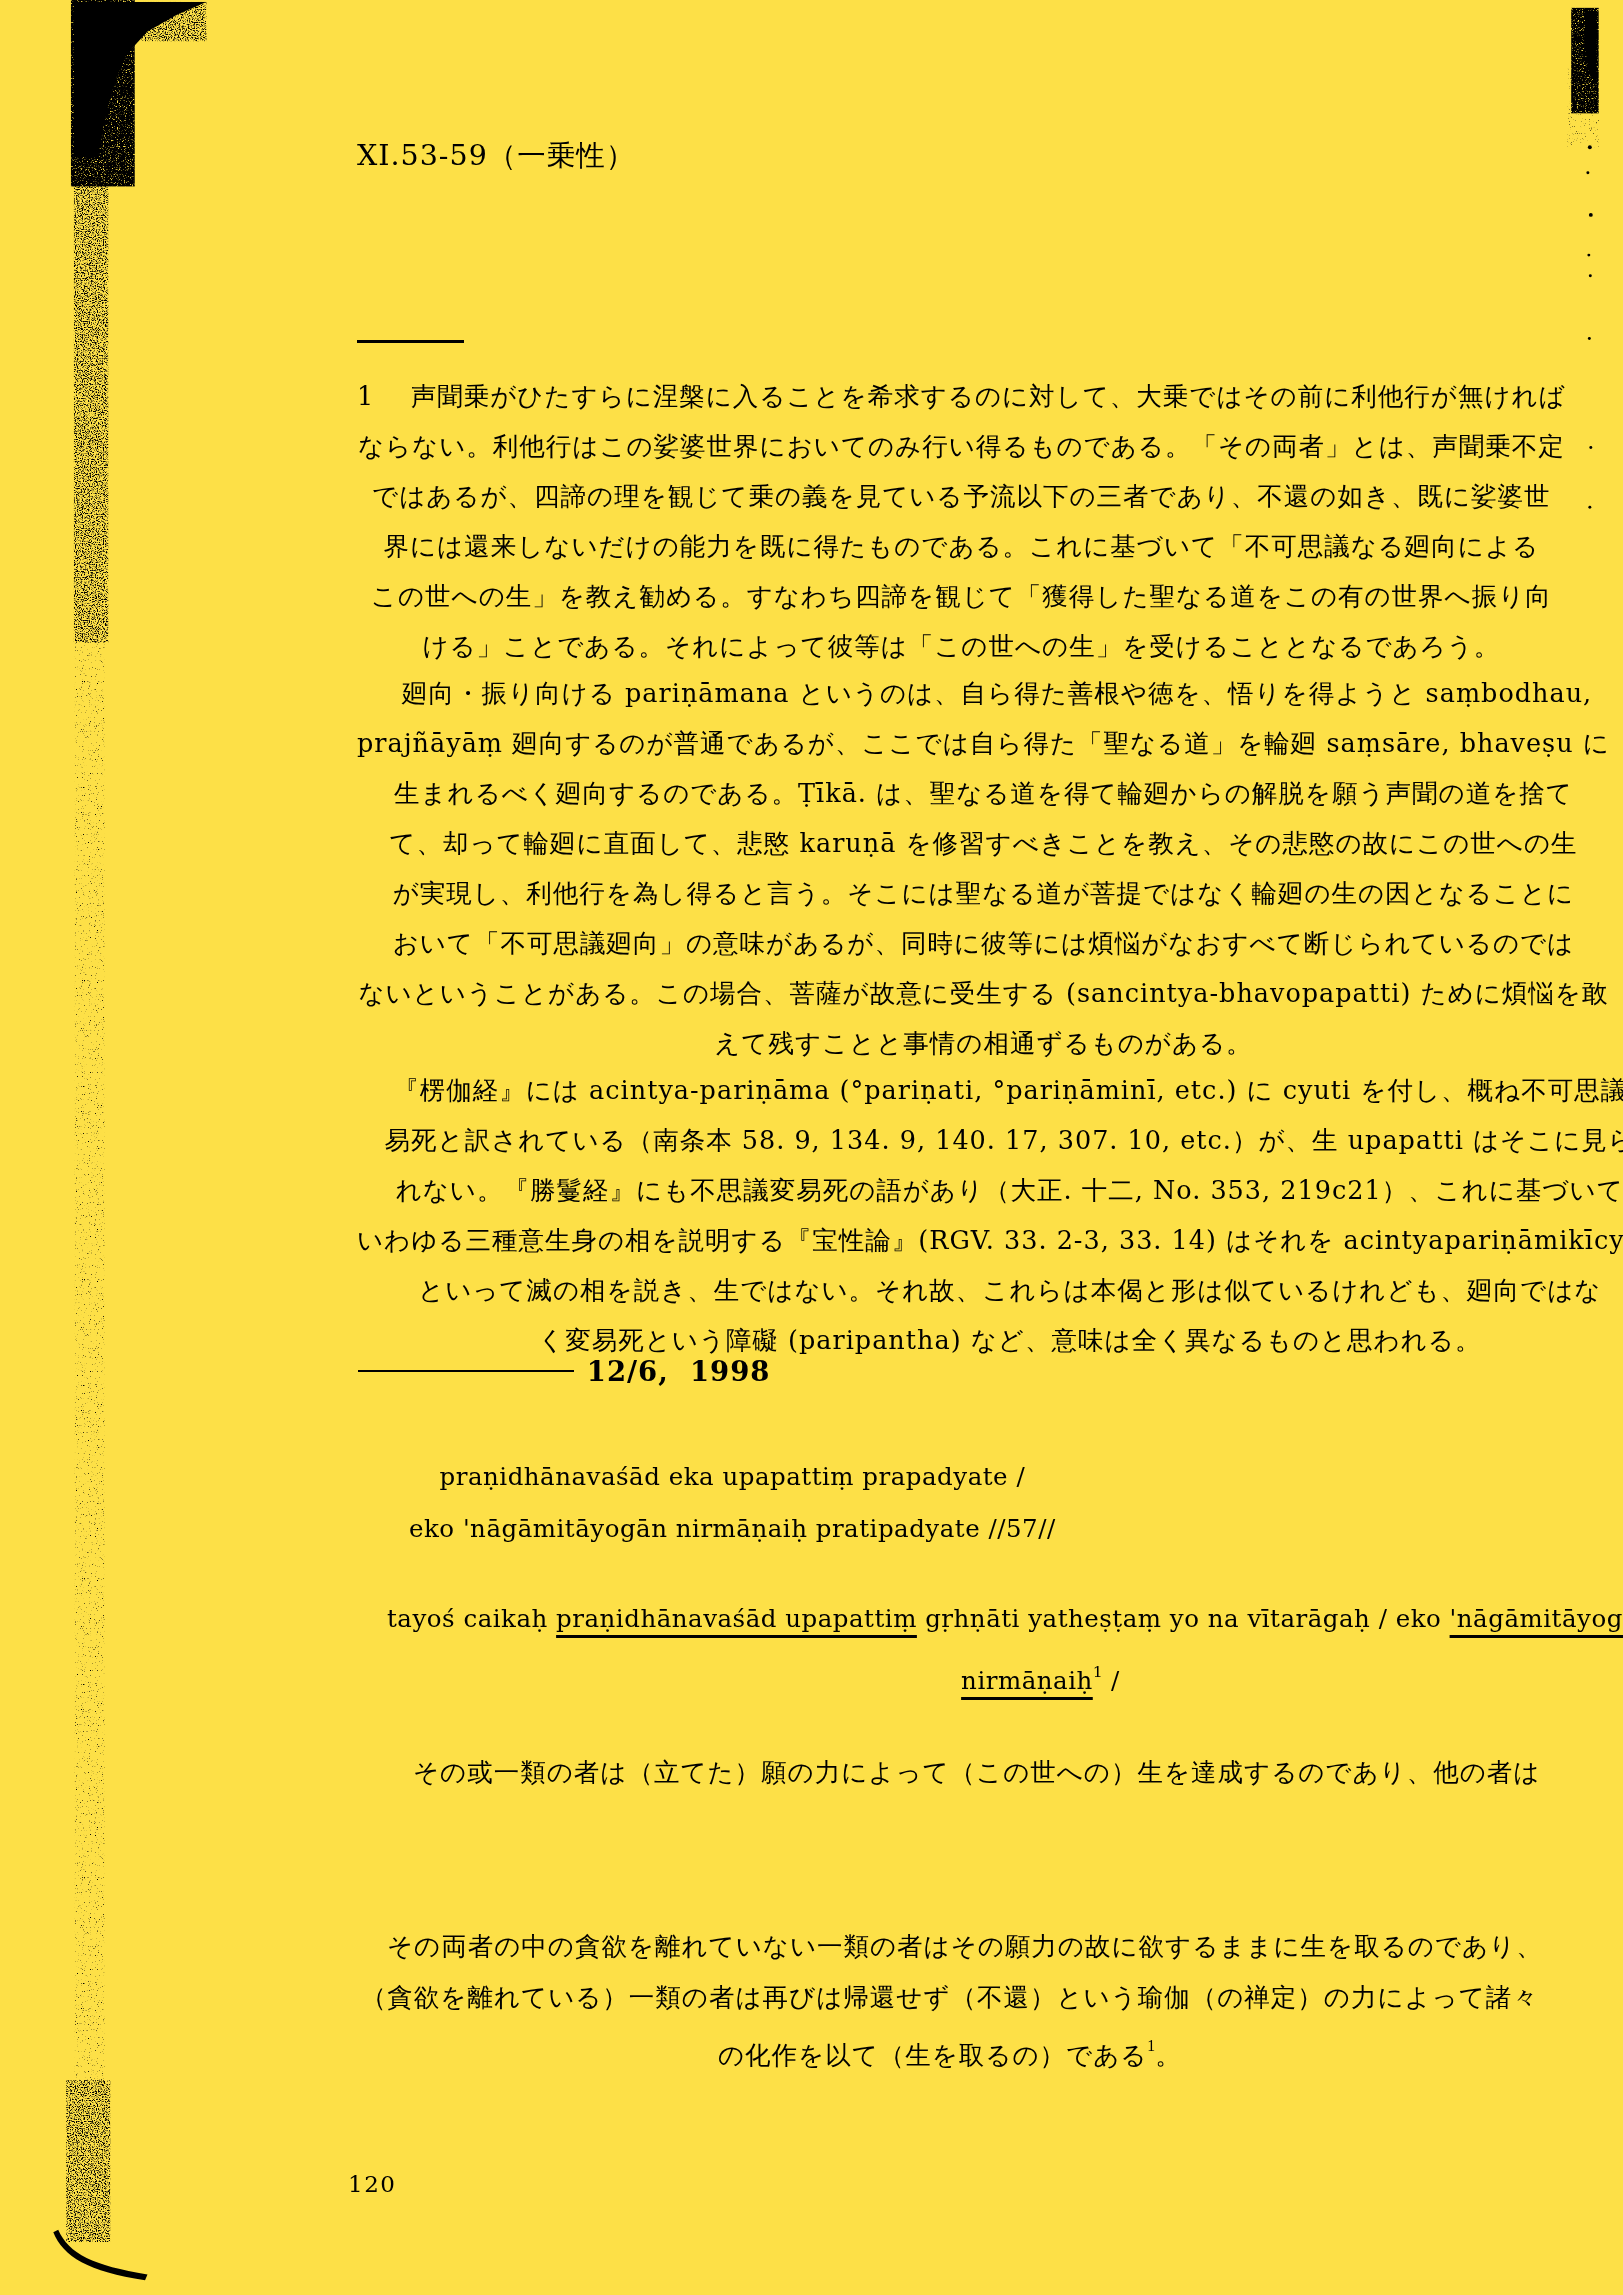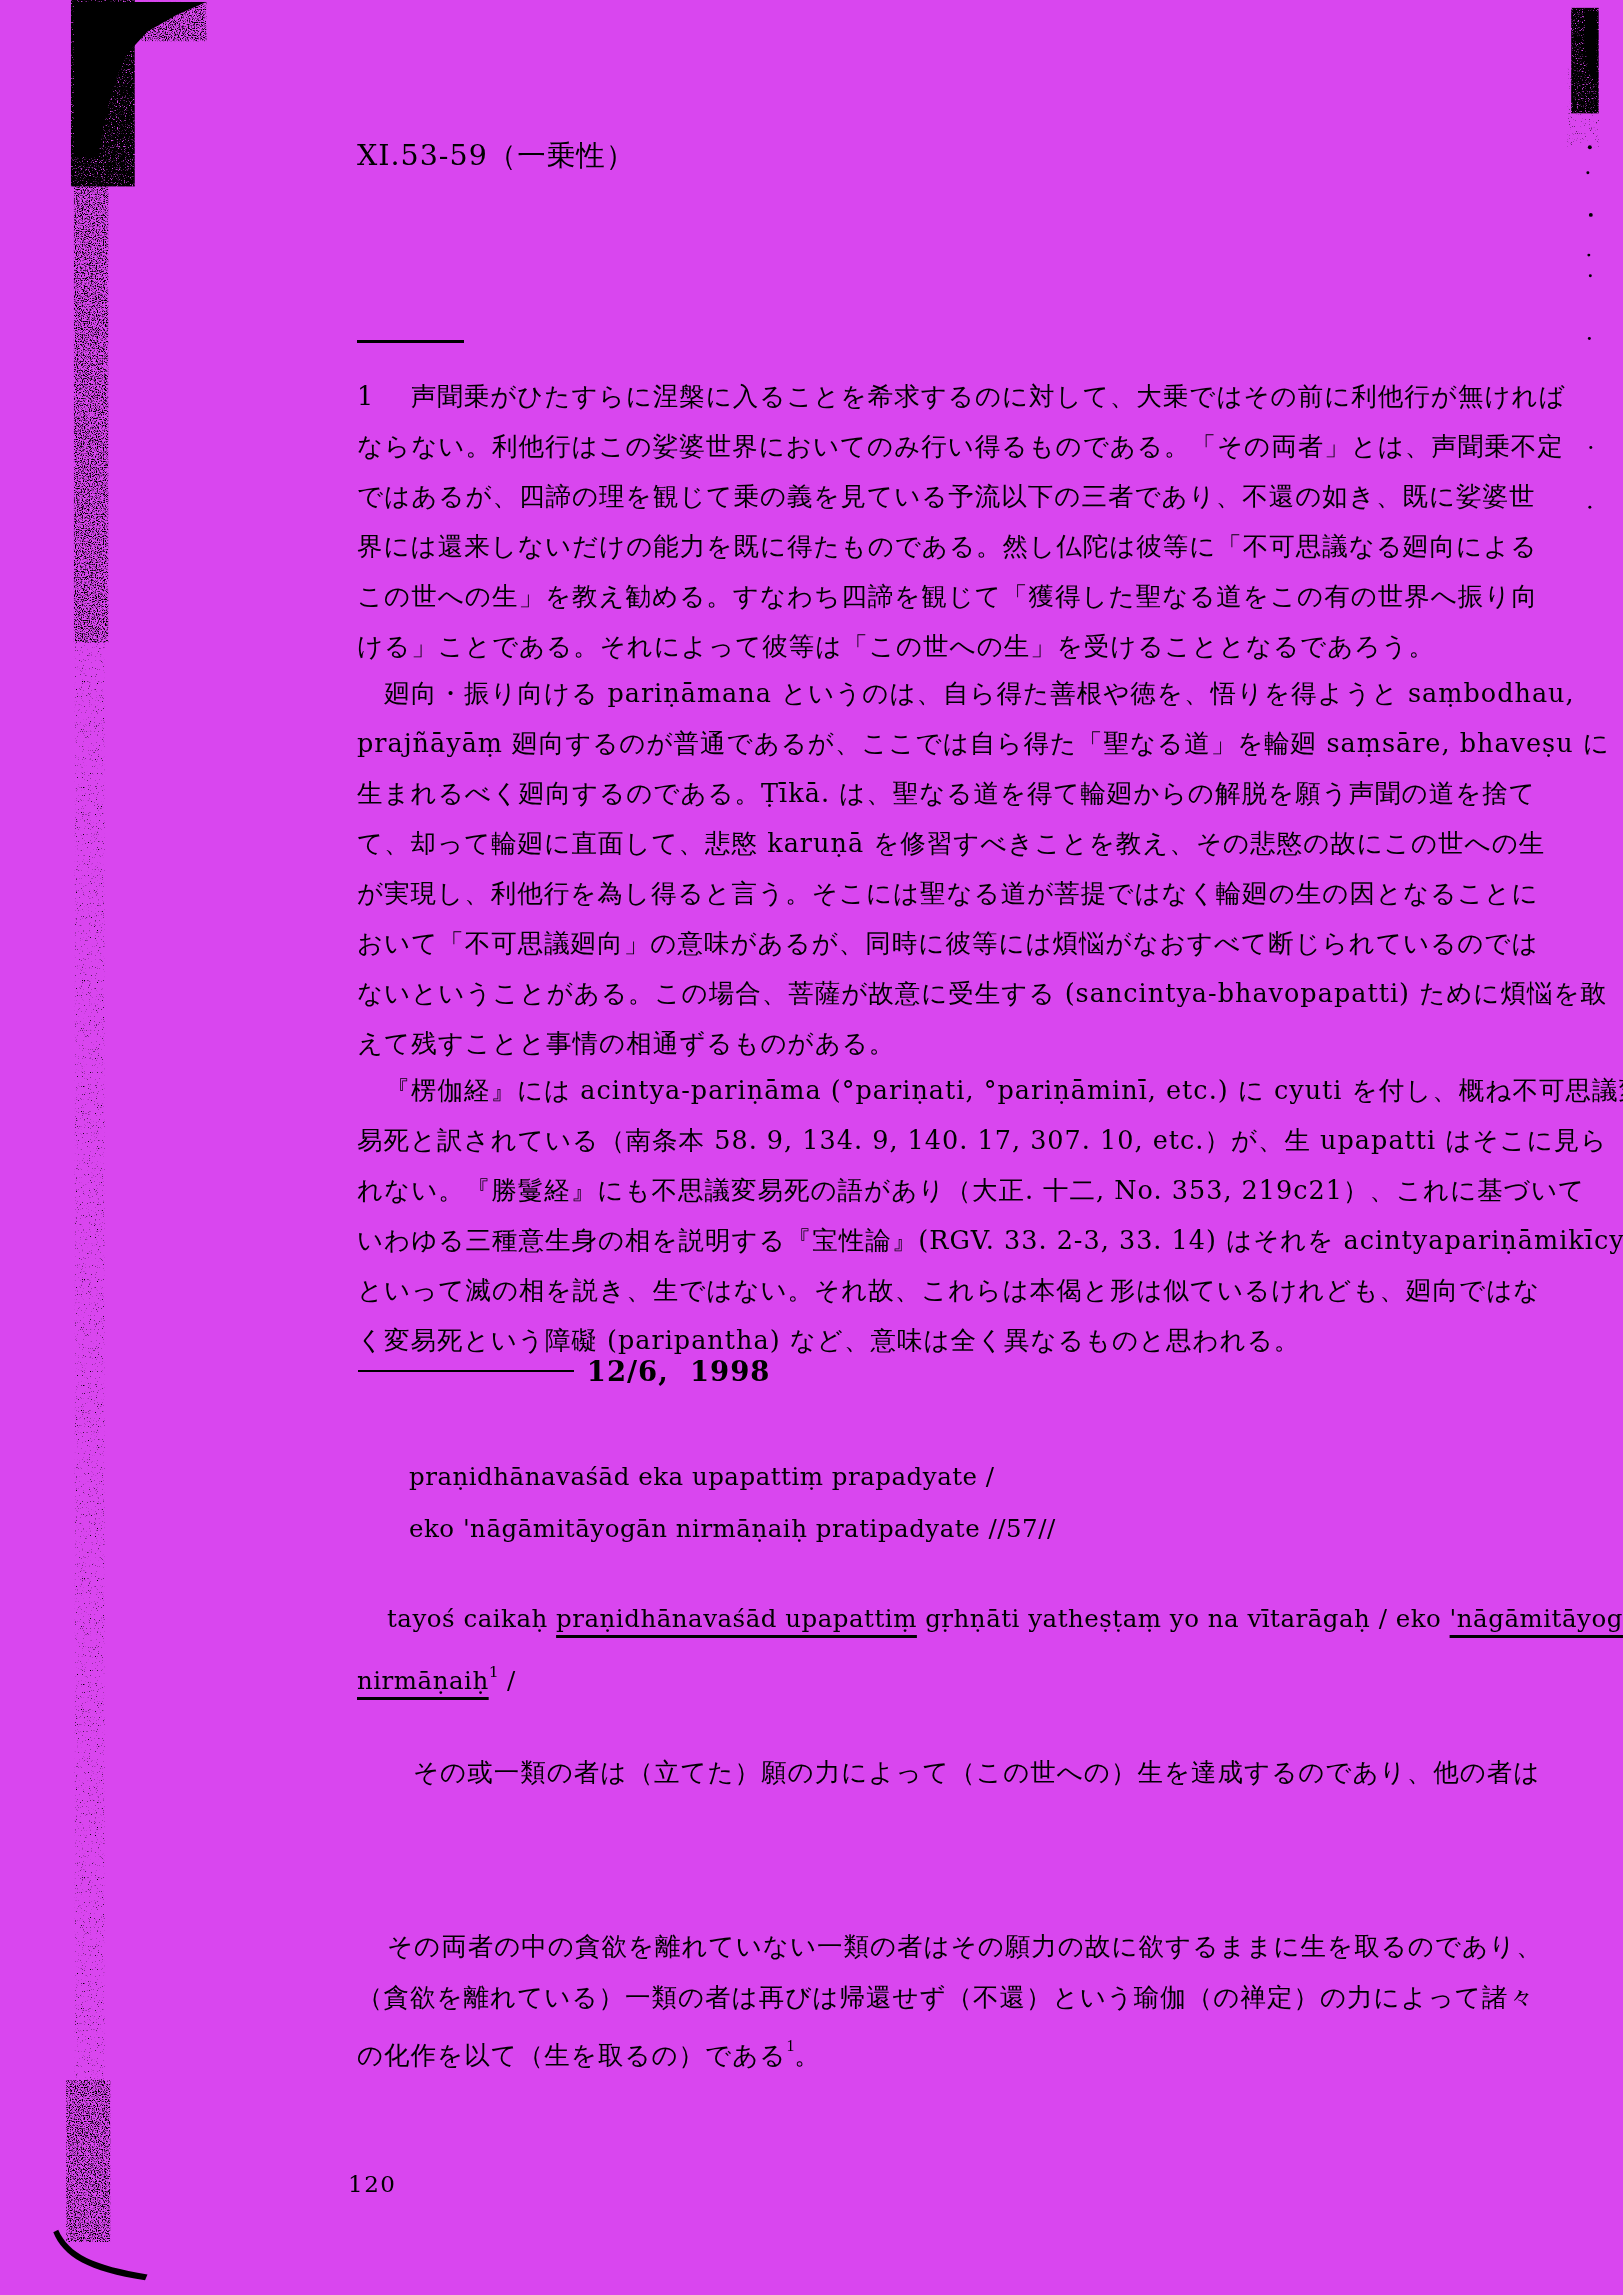--- a/index.html
+++ b/index.html
@@ -1,21 +1,22 @@
 <!DOCTYPE html>
 <html style="font-size:7.9px"><head>
 <meta charset="utf-8">
 <style>
   html,body{margin:0;padding:0;background:#ffffff;}
   .page{
     position:relative;
     width:1624px;height:2295px;
-    background:#d946ef;color:#000000;
+    background:#fde047;color:#000000;
     font-family:"DejaVu Serif","Liberation Serif",serif;
     overflow:hidden;
+    text-align:center;
   }
   .artifacts{position:absolute;left:0;top:0;pointer-events:none;}
   .header{
     position:absolute;left:357px;top:137px;
     font-size:28.5px;letter-spacing:1px;white-space:pre;
   }
   .rule{
     position:absolute;left:357px;top:340px;
     width:107px;height:2.9px;background:#000;
   }
@@ -92,21 +93,21 @@
   </svg>
 
   <div class="header">XI.53-59（一乗性）</div>
 
   <div class="rule"></div>
 
   <div class="para" id="note1">
     <div class="line">1    声聞乗がひたすらに涅槃に入ることを希求するのに対して、大乗ではその前に利他行が無ければ</div>
     <div class="line">ならない。利他行はこの娑婆世界においてのみ行い得るものである。「その両者」とは、声聞乗不定</div>
     <div class="line">ではあるが、四諦の理を観じて乗の義を見ている予流以下の三者であり、不還の如き、既に娑婆世</div>
-    <div class="line">界には還来しないだけの能力を既に得たものである。然し仏陀は彼等に「不可思議なる廻向による</div>
+    <div class="line">界には還来しないだけの能力を既に得たものである。これに基づいて「不可思議なる廻向による</div>
     <div class="line">この世への生」を教え勧める。すなわち四諦を観じて「獲得した聖なる道をこの有の世界へ振り向</div>
     <div class="line">ける」ことである。それによって彼等は「この世への生」を受けることとなるであろう。</div>
   </div>
 
   <div class="para" id="note2">
     <div class="line ind">廻向・振り向ける pariṇāmana というのは、自ら得た善根や徳を、悟りを得ようと saṃbodhau,</div>
     <div class="line">prajñāyāṃ 廻向するのが普通であるが、ここでは自ら得た「聖なる道」を輪廻 saṃsāre, bhaveṣu に</div>
     <div class="line">生まれるべく廻向するのである。Ṭīkā. は、聖なる道を得て輪廻からの解脱を願う声聞の道を捨て</div>
     <div class="line">て、却って輪廻に直面して、悲愍 karuṇā を修習すべきことを教え、その悲愍の故にこの世への生</div>
     <div class="line">が実現し、利他行を為し得ると言う。そこには聖なる道が菩提ではなく輪廻の生の因となることに</div>

